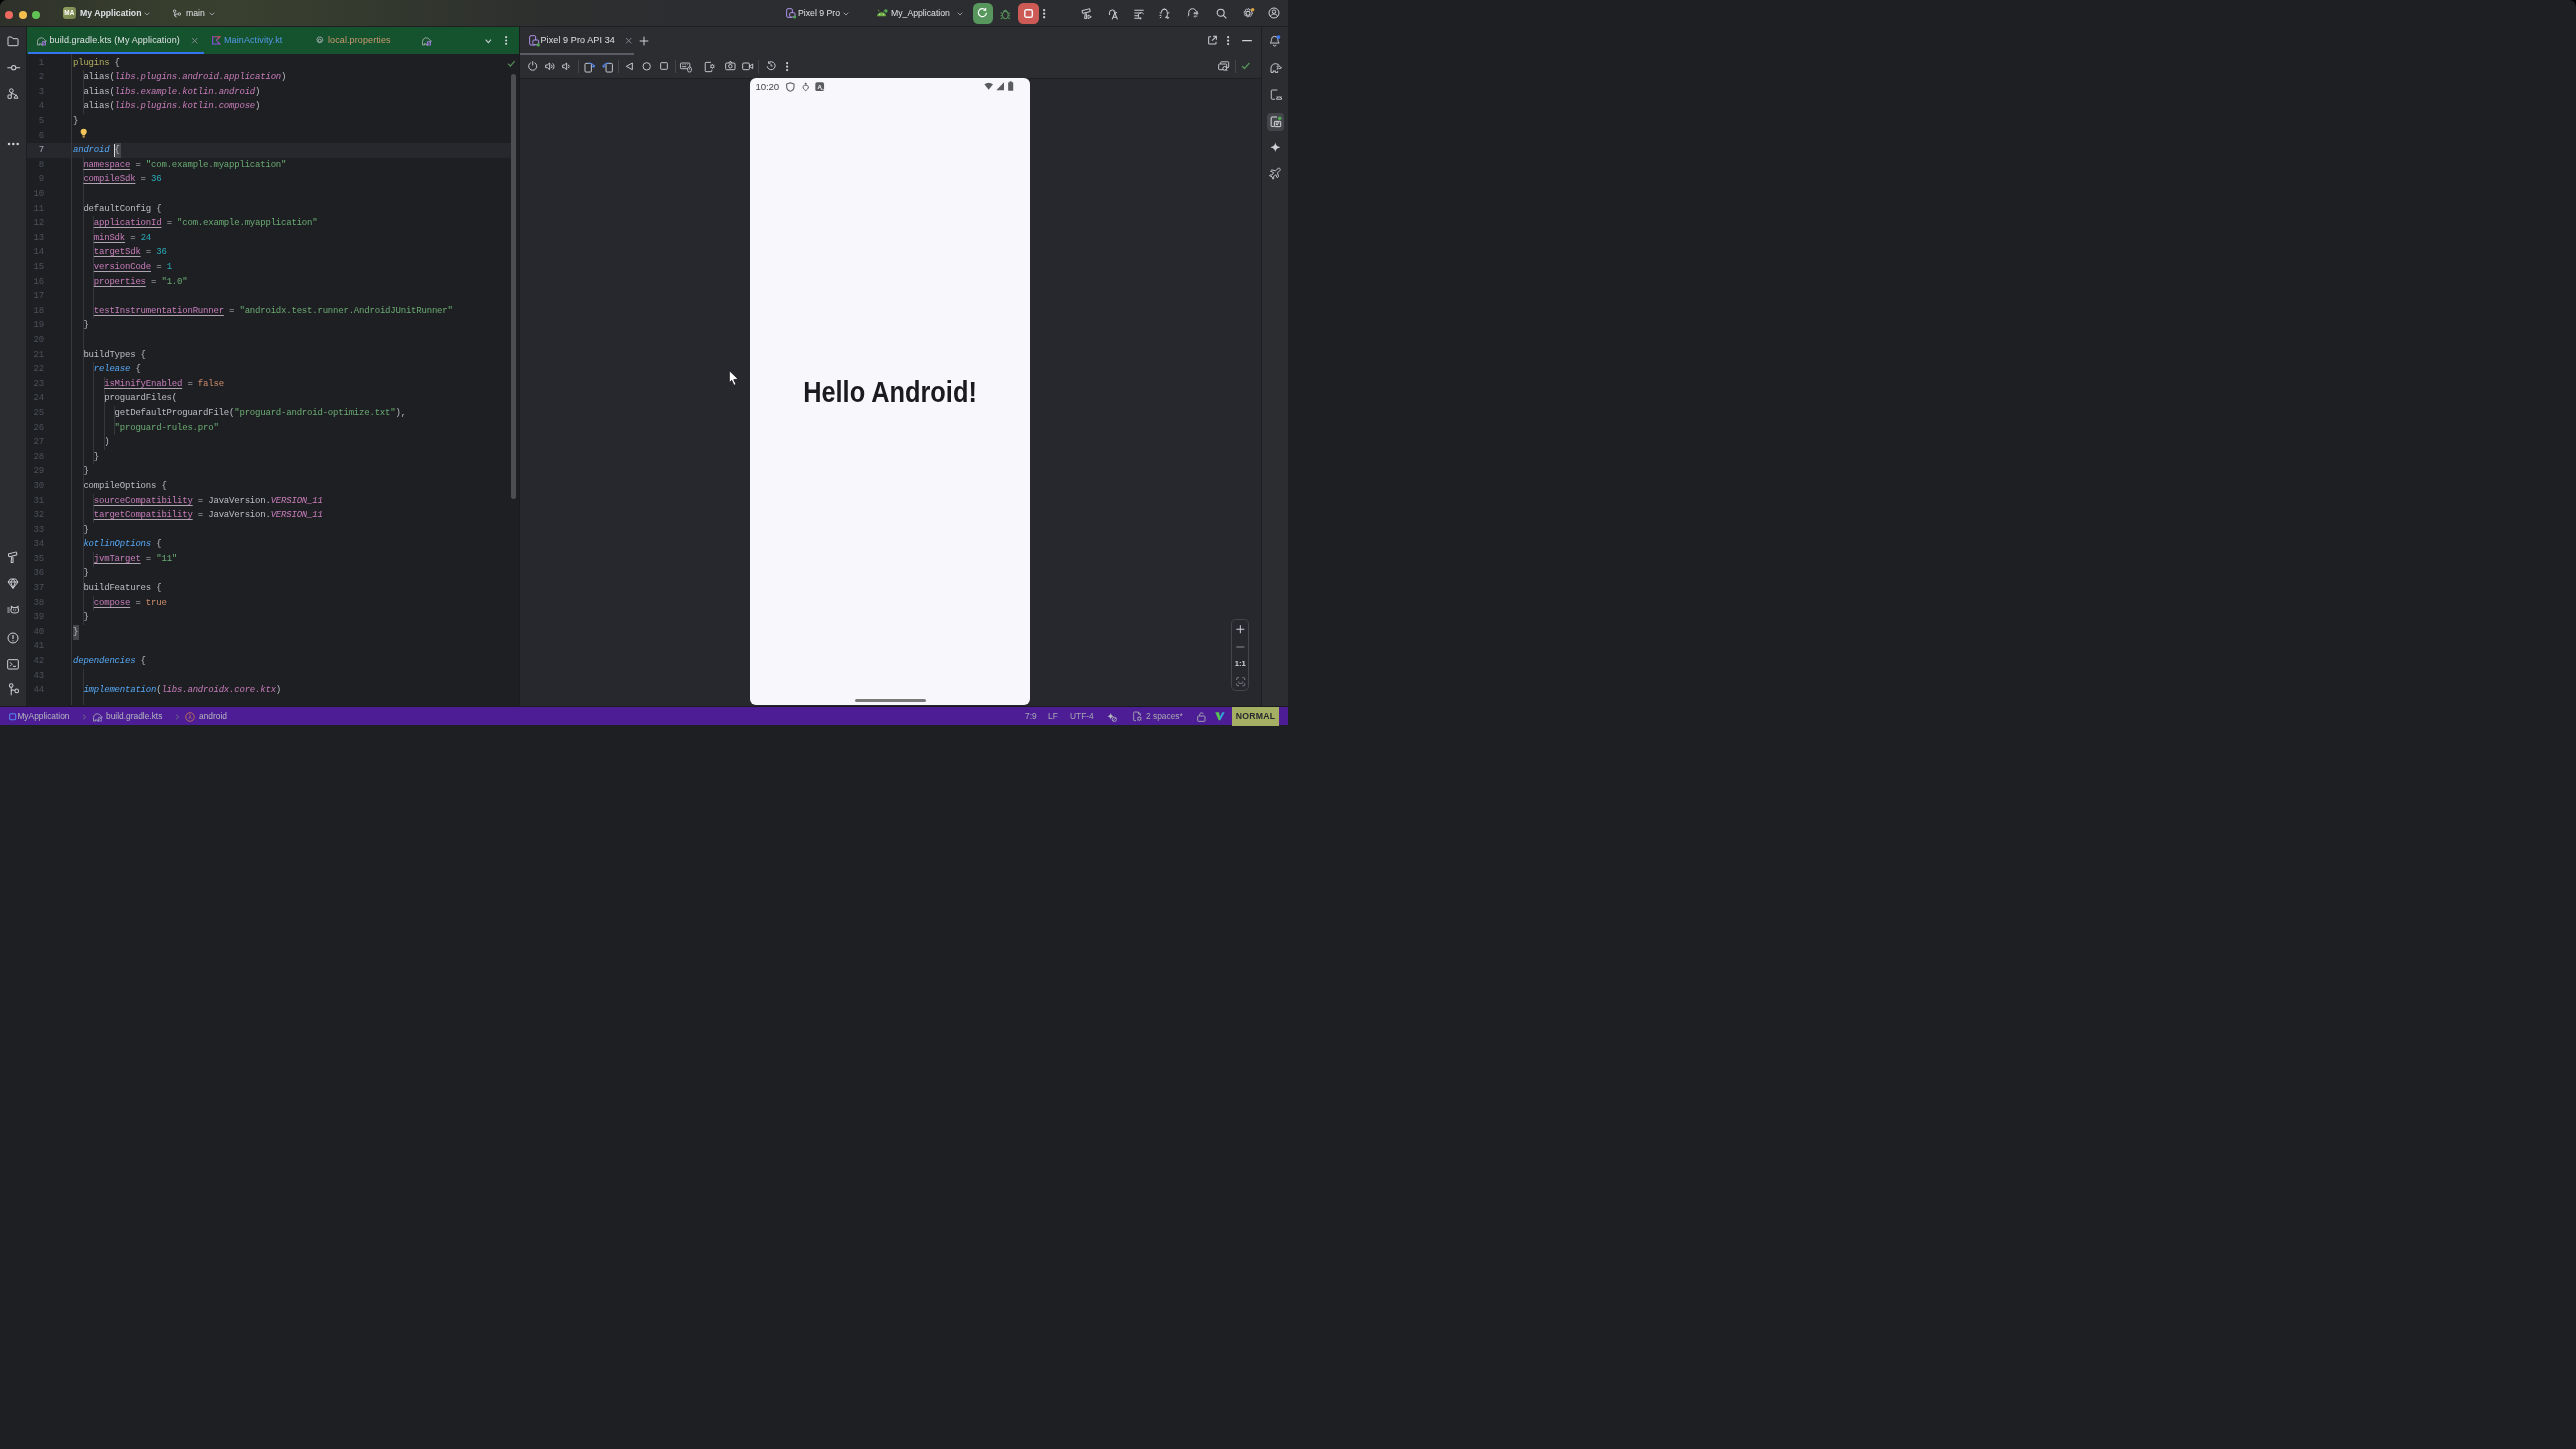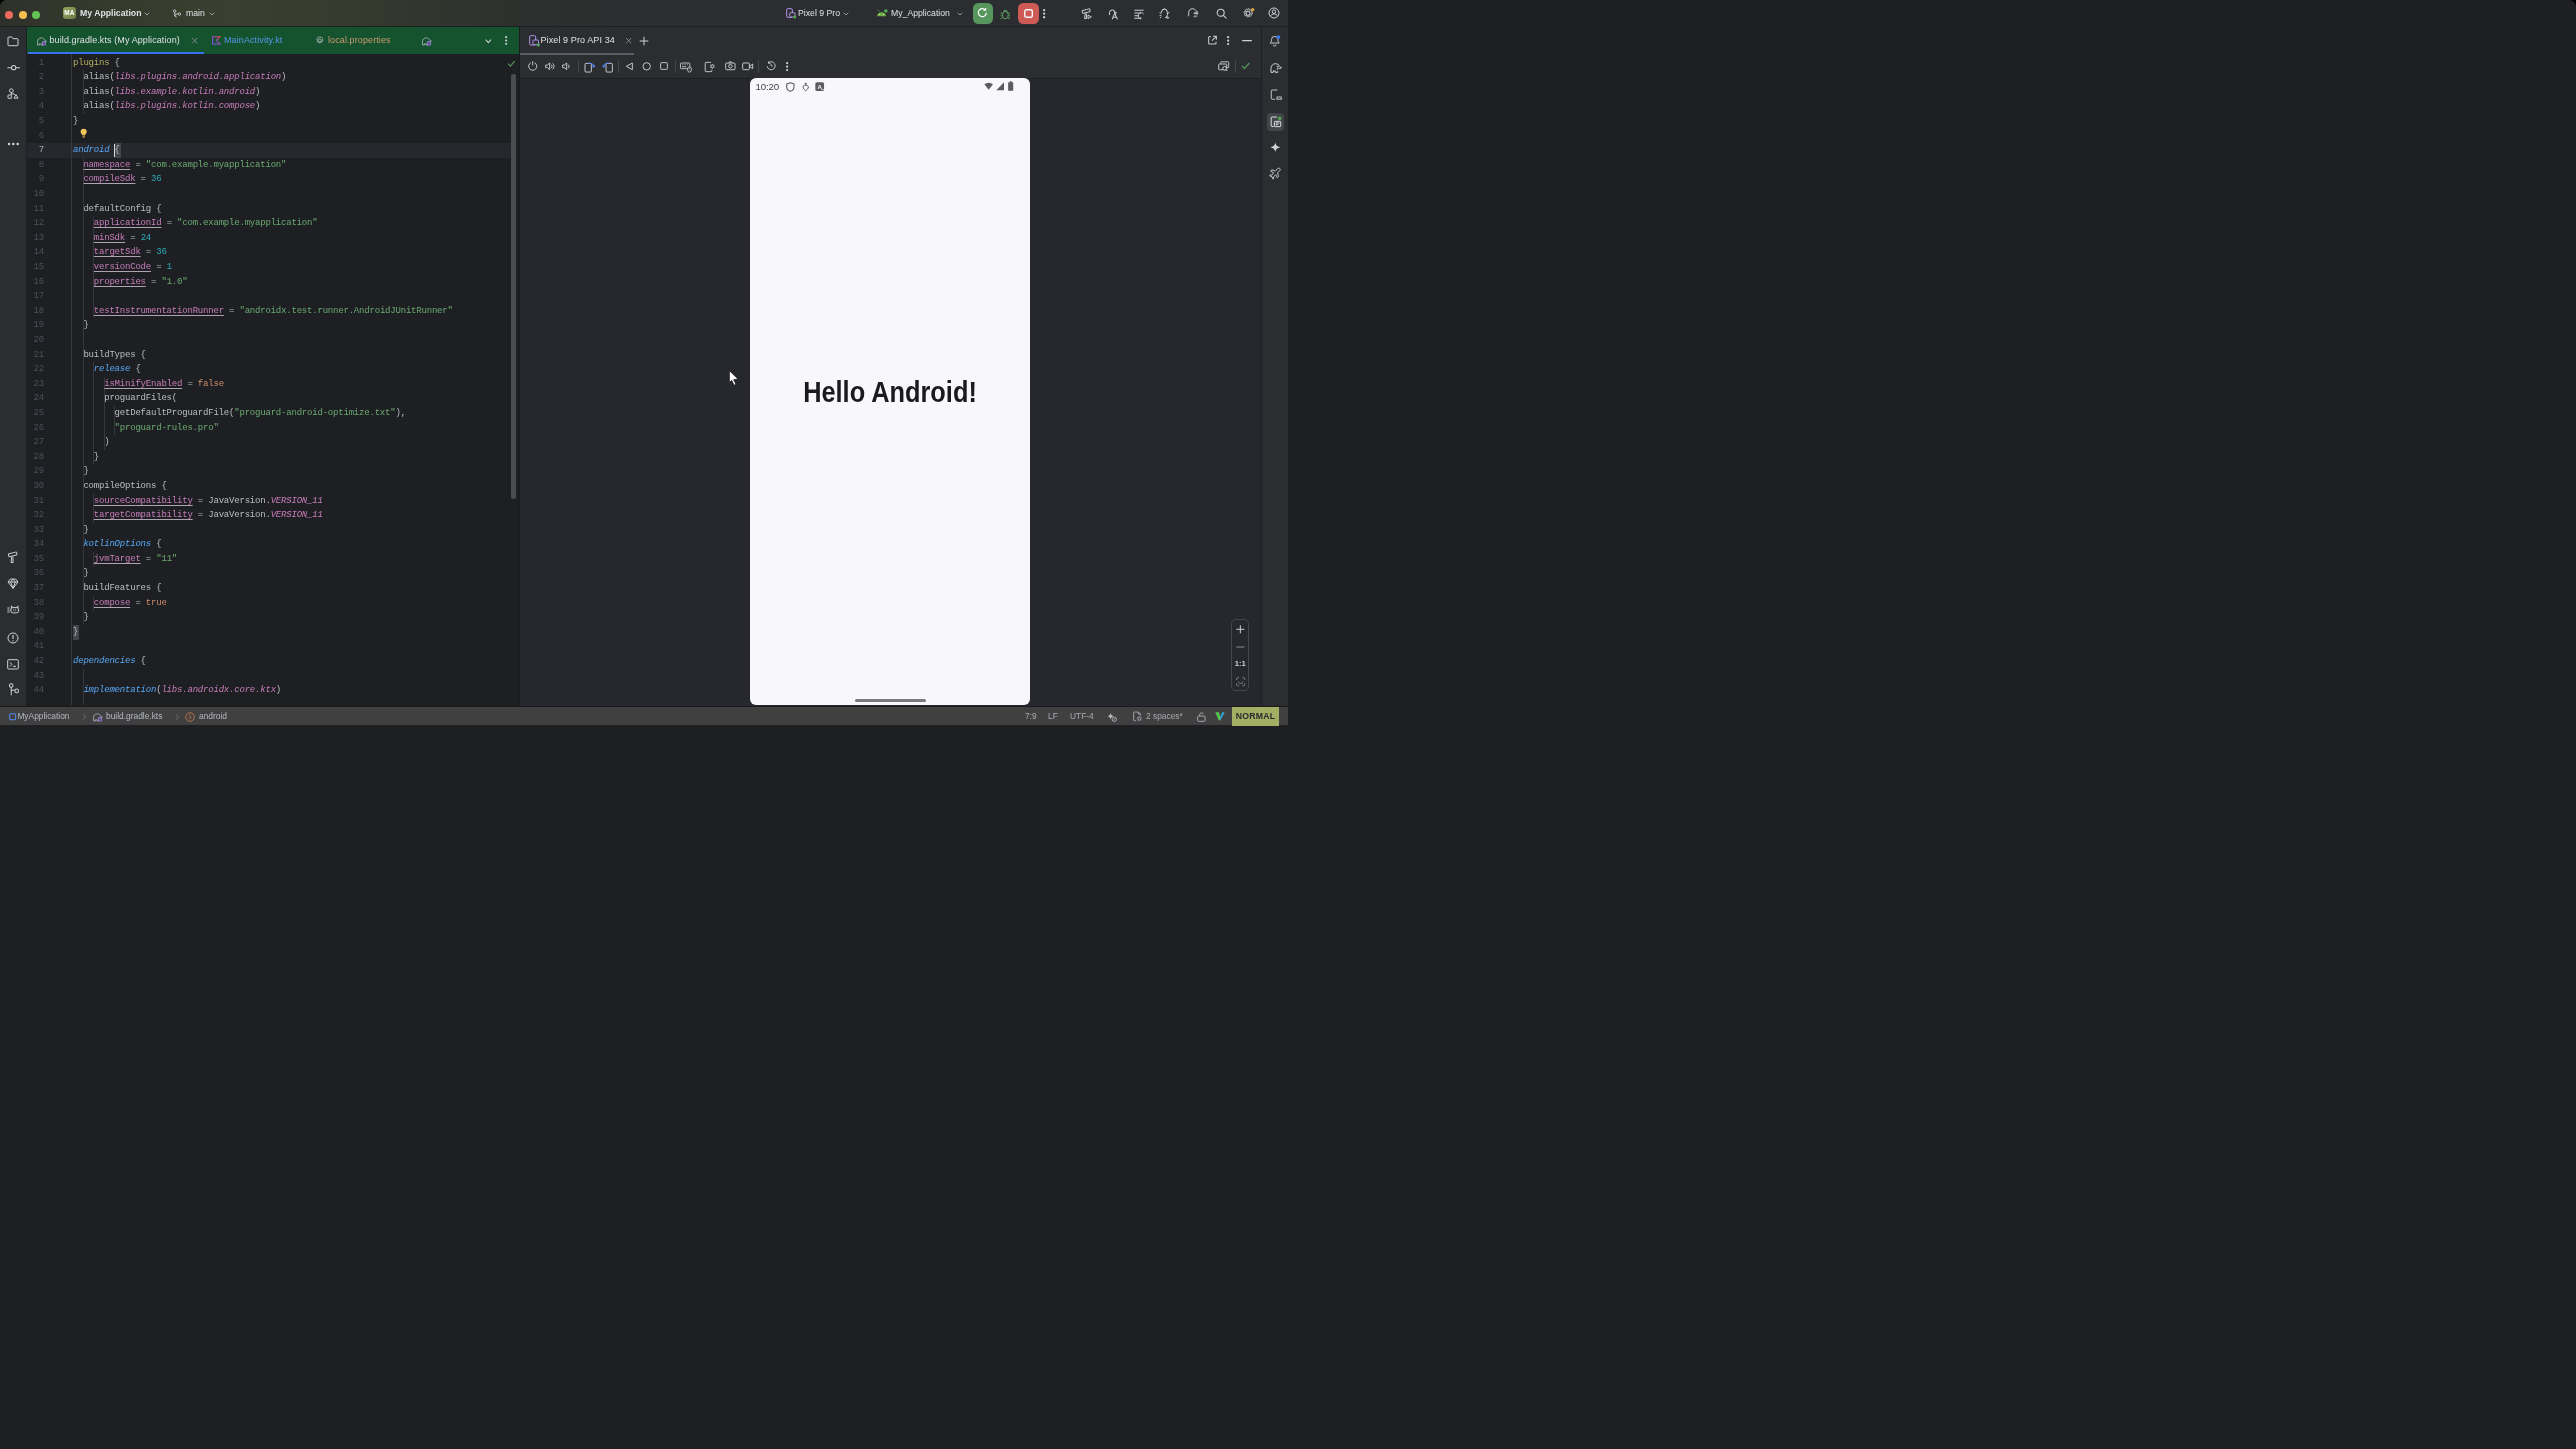--- a/index.html
+++ b/index.html
@@ -34,21 +34,21 @@
   .ko { color:#CF8E6D; }
   .guide { position:absolute; width:0.7px; background:#34373c; z-index:1; }
   #divider { position:absolute; left:519px; top:27px; width:1px; height:679px; background:#1a1b1d; }
   #devpanel { position:absolute; left:520px; top:27px; width:741px; height:679px; background:#26282E; }
   #devtabs { position:absolute; left:0; top:0; width:100%; height:27.5px; background:#2B2D30; }
   #devtab-underline { position:absolute; left:0px; top:26px; width:114px; height:1.7px; background:#5A5D63; }
   #devtoolbar { position:absolute; left:0; top:27.5px; width:100%; height:24px; background:#2B2D30; border-bottom:0.7px solid #1e1f22; }
   .vsep { position:absolute; top:5.4px; width:0.7px; height:13.4px; background:#43454A; }
   #phone { position:absolute; left:230px; top:51px; width:280px; height:627px; background:#F8F7FB;border-radius:6px; }
   #rightstrip { position:absolute; left:1261px; top:27px; width:27px; height:679px; background:#2B2D30; border-left:0.7px solid #1E1F22; }
-  #statusbar { position:absolute; left:0; top:706px; width:1288px; height:19px; background:#404040; border-top:0.7px solid #1a1b1d; font-size:8.4px; color:#A8ABB2; }
+  #statusbar { position:absolute; left:0; top:706px; width:1288px; height:19px; background:#4c1d95; border-top:0.7px solid #1a1b1d; font-size:8.4px; color:#A8ABB2; }
   .sbitem { position:absolute; top:0; height:19px; line-height:18px; white-space:nowrap; }
   #normalbadge { position:absolute; left:1232px; top:0px; width:47px; height:19px; background:#A5AF63;
      color:#26282E; font-weight:bold; font-size:8.7px; text-align:center; line-height:19px; letter-spacing:0.2px; }
 </style>
 </head>
 <body>
 <div id="win">
   <div id="titlebar">
     <div class="tl" style="left:5.4px;background:#EC6A5E"></div>
     <div class="tl" style="left:19px;background:#F5BF4F"></div>

